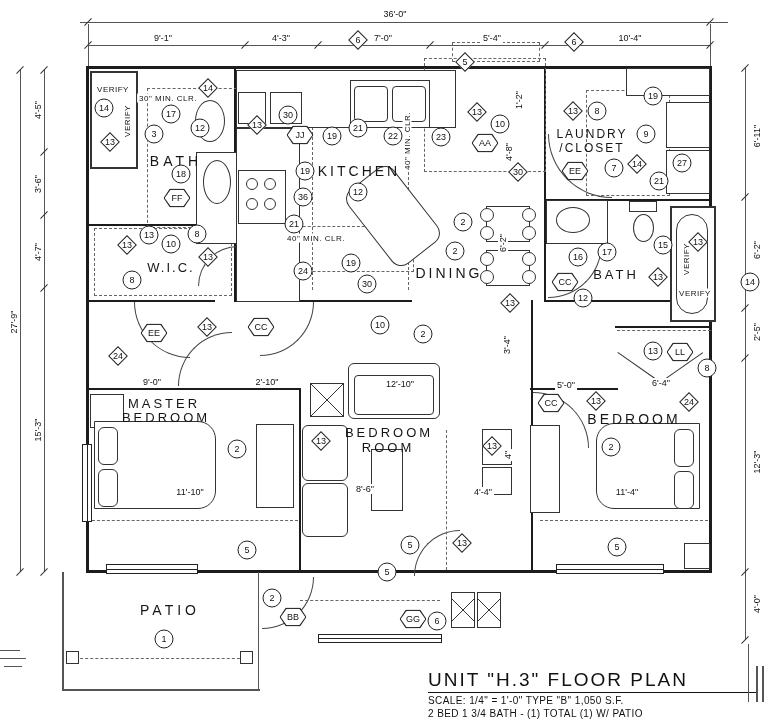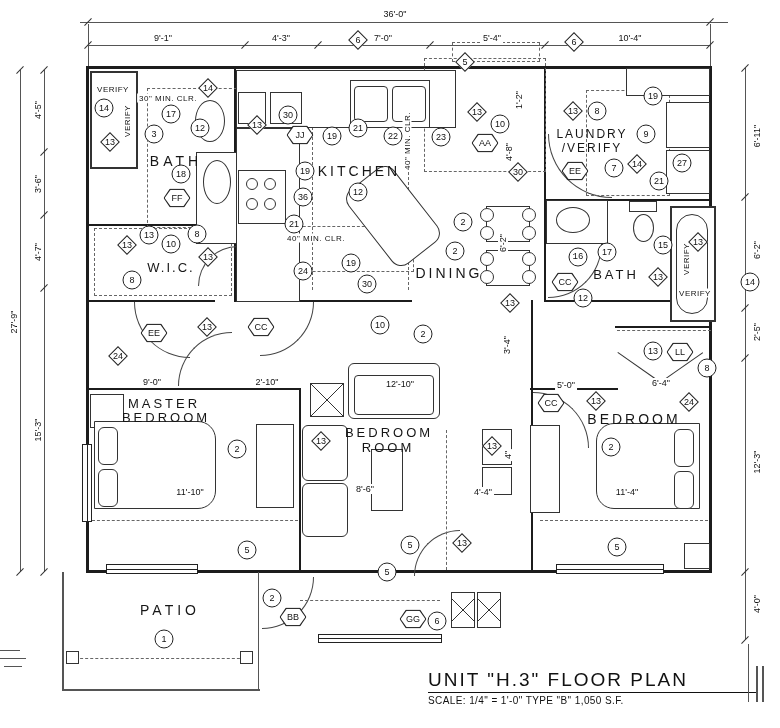--- a/index.html
+++ b/index.html
@@ -186,21 +186,21 @@
     <div class="xbox" style="left:451px;top:592px;width:24px;height:36px;"></div>
     <div class="xbox" style="left:477px;top:592px;width:24px;height:36px;"></div>
     <div class="furn" style="left:66px;top:651px;width:13px;height:13px;"></div>
     <div class="furn" style="left:240px;top:651px;width:13px;height:13px;"></div>
   </div>
 
   <div id="rooms-layer">
       <div class="room" style="left: 176px; top: 161px; font-size: 14px; letter-spacing: 4px;">BATH</div>
       <div class="room" style="left: 359px; top: 171px; font-size: 14px; letter-spacing: 3px;">KITCHEN</div>
       <div class="room" style="left: 592px; top: 134px; font-size: 12px; letter-spacing: 2px;">LAUNDRY</div>
-      <div class="room" style="left: 592px; top: 148px; font-size: 12px; letter-spacing: 2px;">/VERIFY</div>
+      <div class="room" style="left: 592px; top: 148px; font-size: 12px; letter-spacing: 2px;">/CLOSET</div>
       <div class="room" style="left: 171px; top: 267px; font-size: 13px; letter-spacing: 2px;">W.I.C.</div>
       <div class="room" style="left: 449px; top: 273px; font-size: 14px; letter-spacing: 3px;">DINING</div>
       <div class="room" style="left: 616px; top: 274px; font-size: 13px; letter-spacing: 3px;">BATH</div>
       <div class="room" style="left: 164px; top: 403px; font-size: 13px; letter-spacing: 3px;">MASTER</div>
       <div class="room" style="left: 166px; top: 417px; font-size: 13px; letter-spacing: 3px;">BEDROOM</div>
       <div class="room" style="left: 389px; top: 432px; font-size: 13px; letter-spacing: 3px;">BEDROOM</div>
       <div class="room" style="left: 388px; top: 447px; font-size: 13px; letter-spacing: 3px;">ROOM</div>
       <div class="room" style="left: 634px; top: 419px; font-size: 14px; letter-spacing: 3px;">BEDROOM</div>
       <div class="room" style="left: 170px; top: 610px; font-size: 14px; letter-spacing: 4px;">PATIO</div>
     </div>
@@ -333,21 +333,21 @@
       </div>
       <div class="co circle" style="left: 614px; top: 168px;">
         <span>7</span>
       </div>
       <div class="co circle" style="left: 659px; top: 181px;">
         <span>21</span>
       </div>
       <div class="co circle" style="left: 682px; top: 163px;">
         <span>27</span>
       </div>
-      <div class="co circle" style="left: 578px; top: 257px; font-family: Liberation Mono, monospace;">
+      <div class="co circle" style="left: 578px; top: 257px;">
         <span>16</span>
       </div>
       <div class="co circle" style="left: 607px; top: 252px;">
         <span>17</span>
       </div>
       <div class="co circle" style="left: 663px; top: 245px;">
         <span>15</span>
       </div>
       <div class="co circle" style="left: 583px; top: 298px;">
         <span>12</span>
@@ -552,20 +552,21 @@
       <div class="tick" style="left: 745px; top: 197px;"></div>
       <div class="tick" style="left: 745px; top: 308px;"></div>
       <div class="tick" style="left: 745px; top: 358px;"></div>
       <div class="tick" style="left: 745px; top: 572px;"></div>
       <div class="tick" style="left: 745px; top: 640px;"></div>
     </div>
 
   <div id="tblock">
     <div id="tb-title">UNIT "H.3" FLOOR PLAN</div>
     <div id="tb-scale">SCALE: 1/4" = 1'-0"   TYPE "B"   1,050 S.F.</div>
+    <div id="tb-prog">2 BED 1 3/4 BATH - (1) TOTAL (1) W/ PATIO</div>
   </div>
   <div class="tline" style="left:756px;top:666px;width:2px;height:36px;"></div>
   <div class="tline" style="left:762px;top:666px;width:2px;height:36px;"></div>
   <div class="tline" style="left:748px;top:644px;width:1px;height:58px;"></div>
 
   <div class="tline" style="left:0;top:650px;width:20px;height:1px;"></div>
   <div class="tline" style="left:0;top:658px;width:26px;height:1px;"></div>
   <div class="tline" style="left:4px;top:666px;width:18px;height:1px;"></div>
 
 </div>

